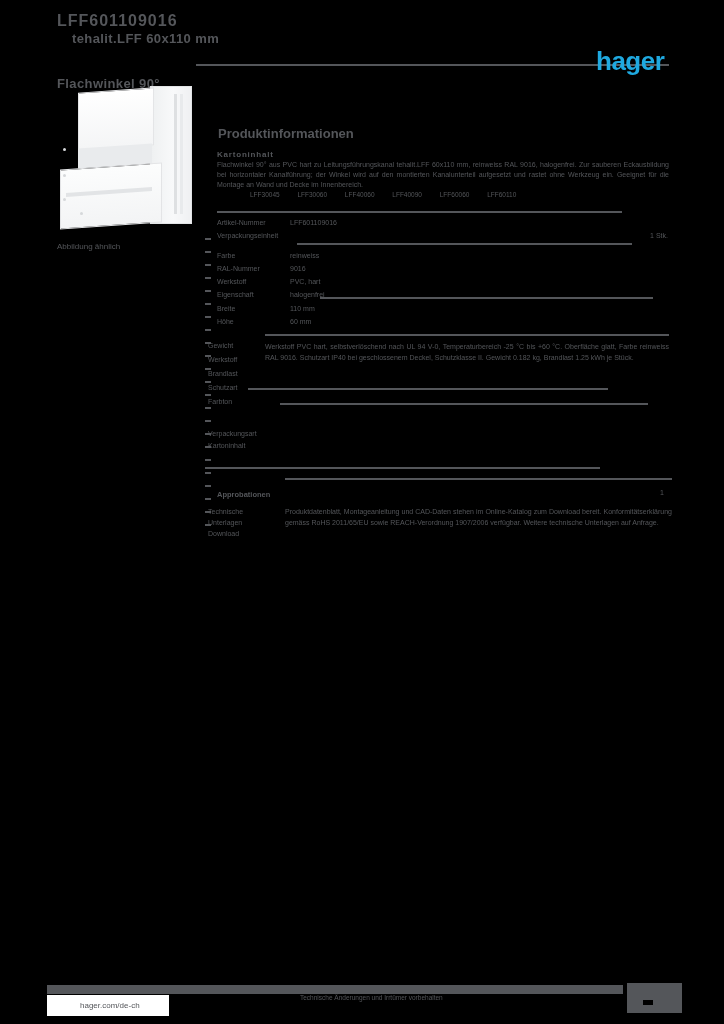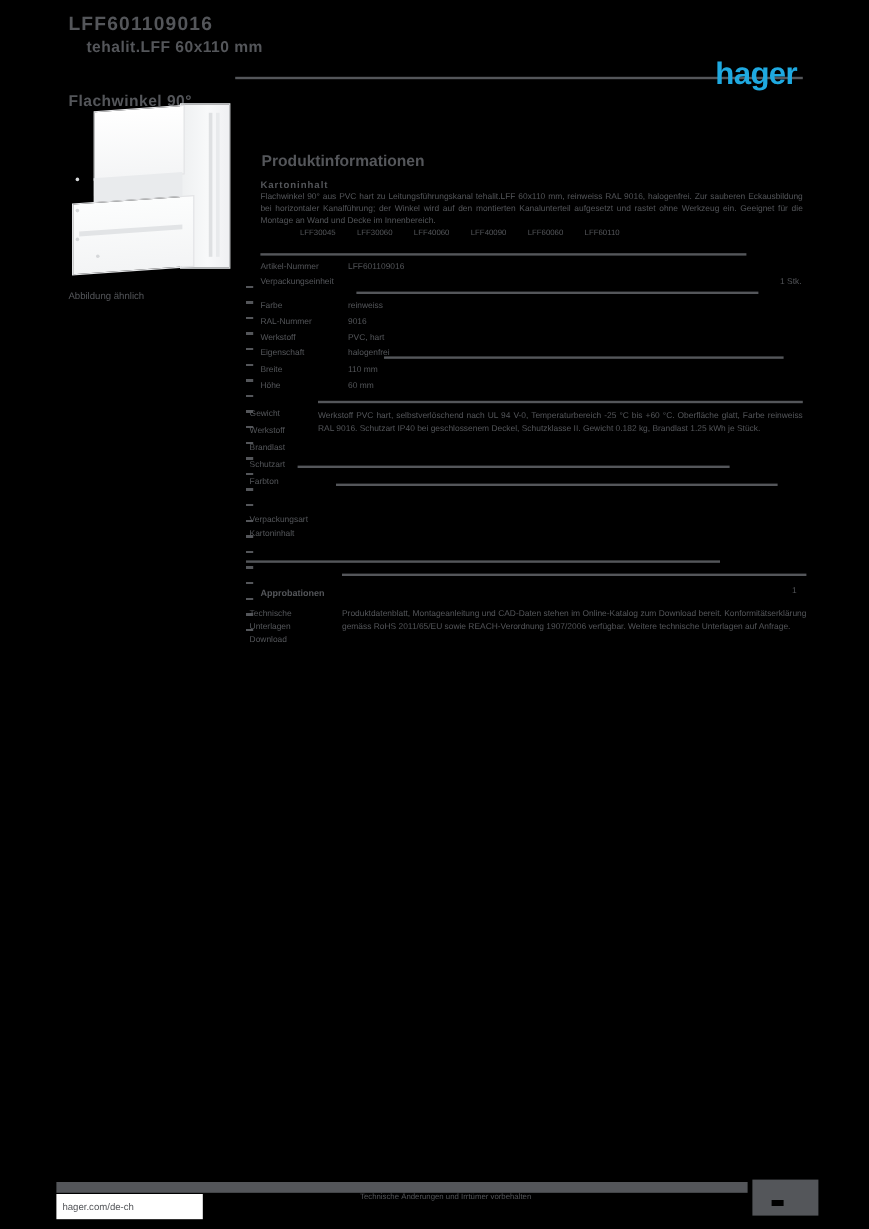--- a/index.html
+++ b/index.html
@@ -59,21 +59,21 @@
   
   #doclab{left:208px;top:506px;font-size:7px;line-height:11px;}
   #doclab span{display:block;}
   #docbody{left:285px;top:506px;width:387px;height:35px;overflow:hidden;font-size:7px;line-height:11px;text-align:justify;}
   
   #dashes{left:205px;top:238px;width:6px;height:296px;
           background:repeating-linear-gradient(180deg,#54565A 0 2px,transparent 2px 13px);}
   
   #fbar{left:47px;top:985px;width:576px;height:9px;}
   #fbox{left:47px;top:995px;width:122px;height:21px;background:#FFFFFF;}
-  #fbox a{display:block;padding-left:5px;line-height:21px;font-size:8px;color:#54565A;text-decoration:none;font-family:"Liberation Sans",sans-serif;}
+  #fbox a{display:block;padding-left:5px;line-height:21px;font-size:8px;color:#54565A;text-decoration:none;font-family:"Liberation Sans",sans-serif;margin-left:28px;}
   #fnote{left:300px;top:994px;font-size:6.5px;}
   #fright{left:627px;top:983px;width:55px;height:30px;background:#54565A;}
   #fright .notch{position:absolute;left:16px;top:17px;width:10px;height:5px;background:#000;}
 </style>
 </head>
 <body>
 
 <div id="page">
 
   <div class="abs" id="ref1">LFF601109016</div>

